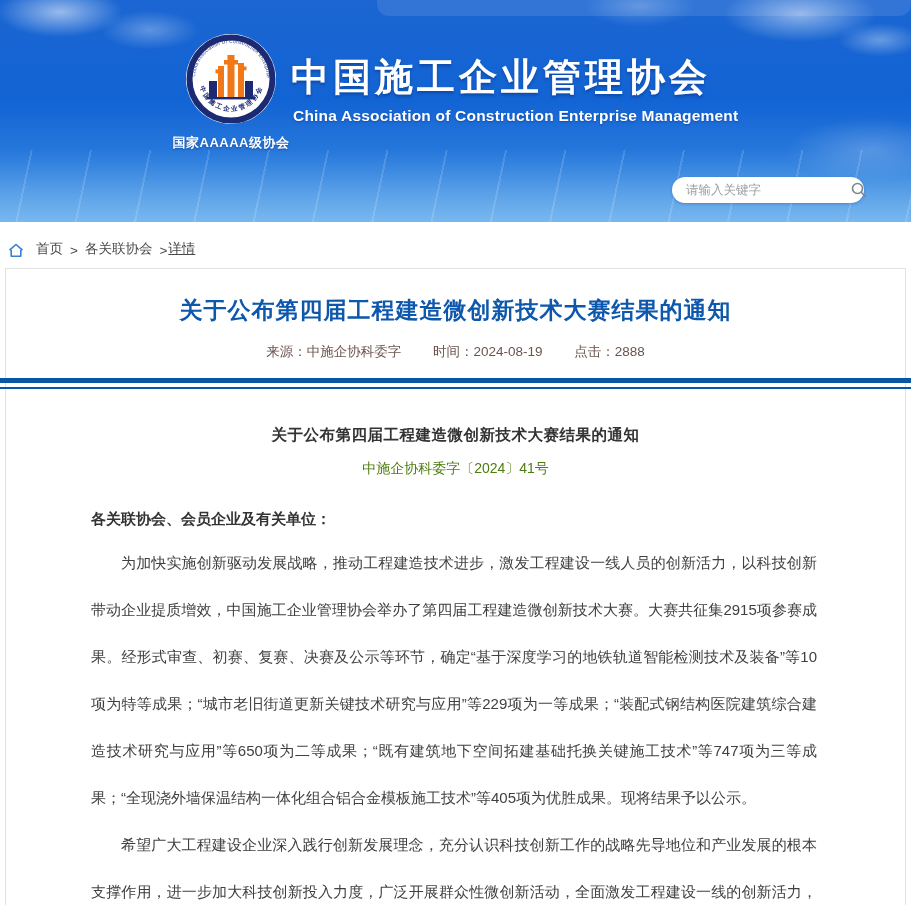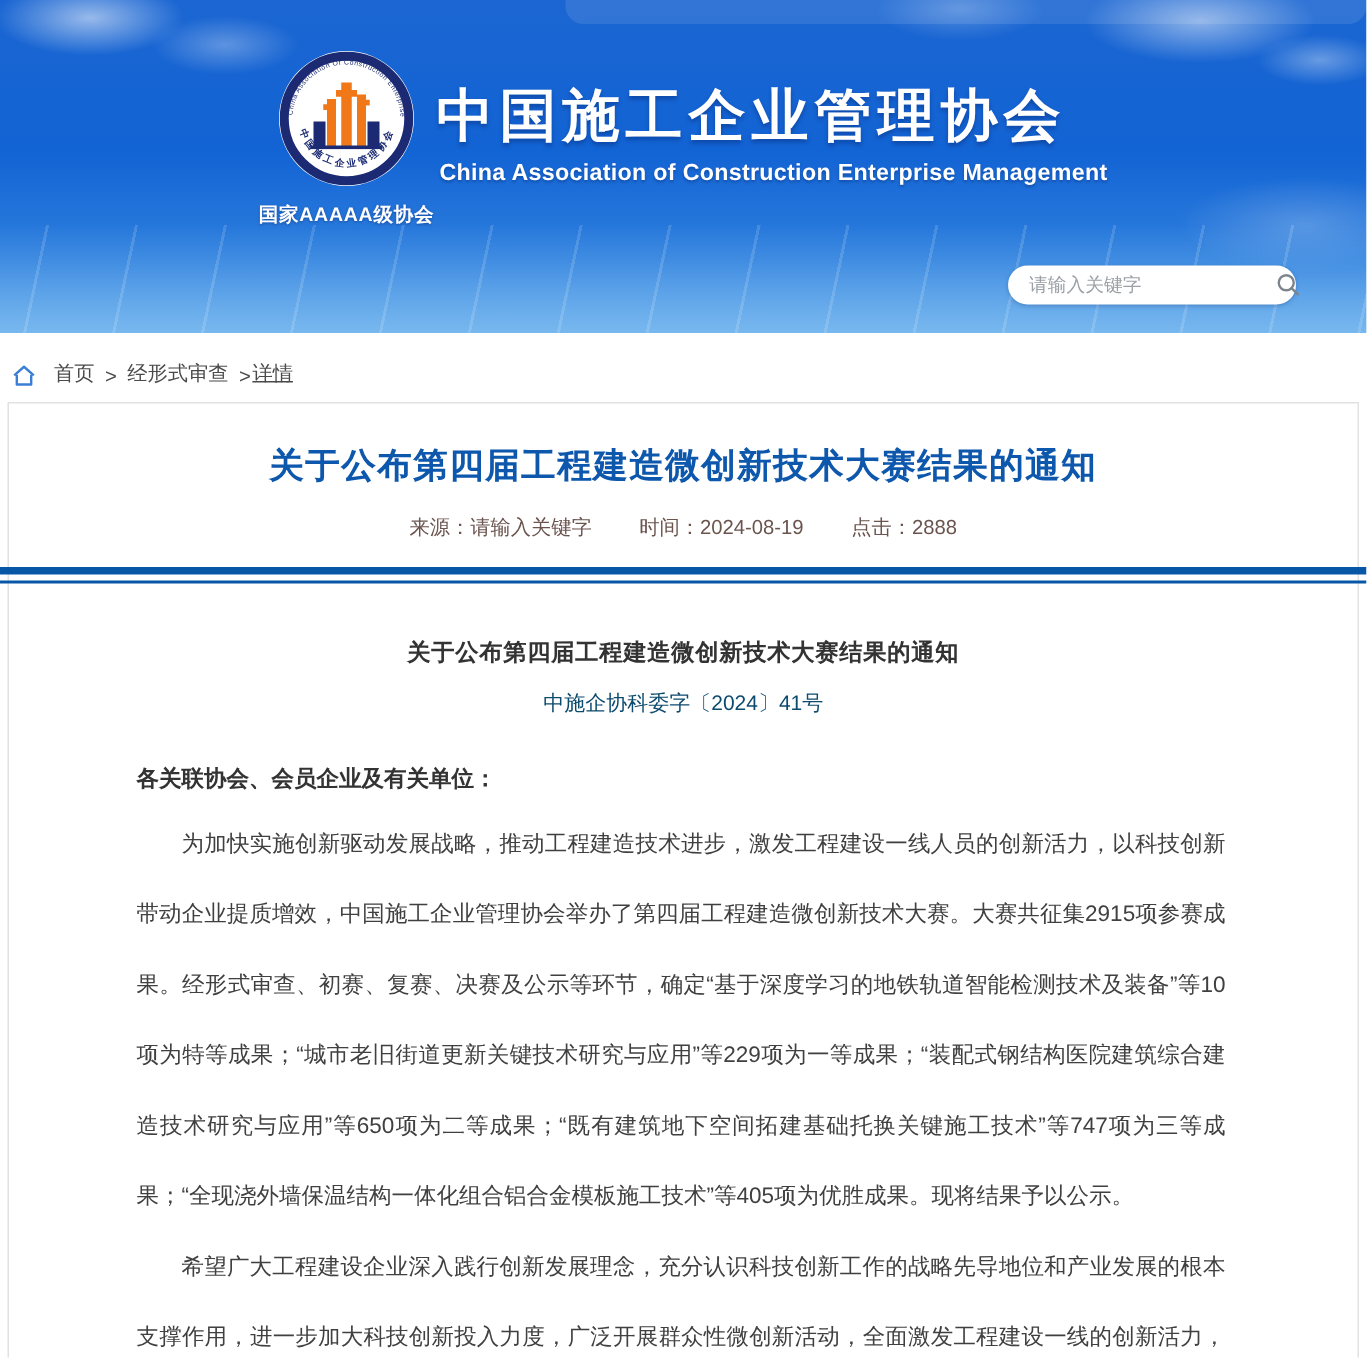--- a/index.html
+++ b/index.html
@@ -89,21 +89,21 @@
   }
   .meta-row span { margin:0 14px; }
 
   .rule-thick { position:absolute; top:378px; left:0; width:911px; height:5px; background:#0857a6; z-index:6; }
   .rule-thin  { position:absolute; top:387px; left:0; width:911px; height:2px; background:#0857a6; z-index:6; }
 
   .doc-title {
     margin-top:64px; text-align:center; color:#333333; font-weight:bold;
     font-size:15.5px; letter-spacing:.5px;
   }
-  .doc-number { margin-top:14px; text-align:center; color:#0c4a6e; font-size:14px; }
+  .doc-number { margin-top:14px; text-align:center; color:#4d7c0f; font-size:14px; }
 
   .doc-body { padding:0 88px 0 85px; }
   .salutation { margin-top:32px; font-size:15px; font-weight:bold; color:#333333; }
   .para {
     margin-top:10px; font-size:15px; color:#404040; line-height:47px;
     text-indent:2em; text-align:justify;
   }
   .para + .para { margin-top:0; }
 
   .attachment { margin-top:30px; padding-left:28px; font-size:14.5px; color:#333333; }
@@ -162,30 +162,30 @@
 
 <div class="breadcrumb">
   <span class="home-icon">
     <svg width="16" height="15" viewBox="0 0 16 15">
       <path d="M1.5 7.2 L8 1.5 L14.5 7.2" fill="none" stroke="#3a7fd5" stroke-width="1.6" stroke-linejoin="round"></path>
       <path d="M3.2 6.8 V13.3 H12.8 V6.8" fill="none" stroke="#3a7fd5" stroke-width="1.6" stroke-linejoin="round"></path>
     </svg>
   </span>
   <span class="crumb">首页</span>
   <span class="crumb-sep">&gt;</span>
-  <span class="crumb">经形式审查</span>
+  <span class="crumb">各关联协会</span>
   <span class="crumb-sep2">&gt;</span>
   <span class="crumb-current">详情</span>
 </div>
 
 <div class="card">
   <h1 class="article-title">关于公布第四届工程建造微创新技术大赛结果的通知</h1>
 
   <div class="meta-row">
-    <span>来源：请输入关键字</span>
+    <span>来源：中施企协科委字</span>
     <span>时间：2024-08-19</span>
     <span>点击：2888</span>
   </div>
 
   <h2 class="doc-title">关于公布第四届工程建造微创新技术大赛结果的通知</h2>
   <div class="doc-number">中施企协科委字〔2024〕41号</div>
 
   <div class="doc-body">
     <div class="salutation">各关联协会、会员企业及有关单位：</div>
     <p class="para">为加快实施创新驱动发展战略，推动工程建造技术进步，激发工程建设一线人员的创新活力，以科技创新带动企业提质增效，中国施工企业管理协会举办了第四届工程建造微创新技术大赛。大赛共征集2915项参赛成果。经形式审查、初赛、复赛、决赛及公示等环节，确定“基于深度学习的地铁轨道智能检测技术及装备”等10项为特等成果；“城市老旧街道更新关键技术研究与应用”等229项为一等成果；“装配式钢结构医院建筑综合建造技术研究与应用”等650项为二等成果；“既有建筑地下空间拓建基础托换关键施工技术”等747项为三等成果；“全现浇外墙保温结构一体化组合铝合金模板施工技术”等405项为优胜成果。现将结果予以公示。</p>

